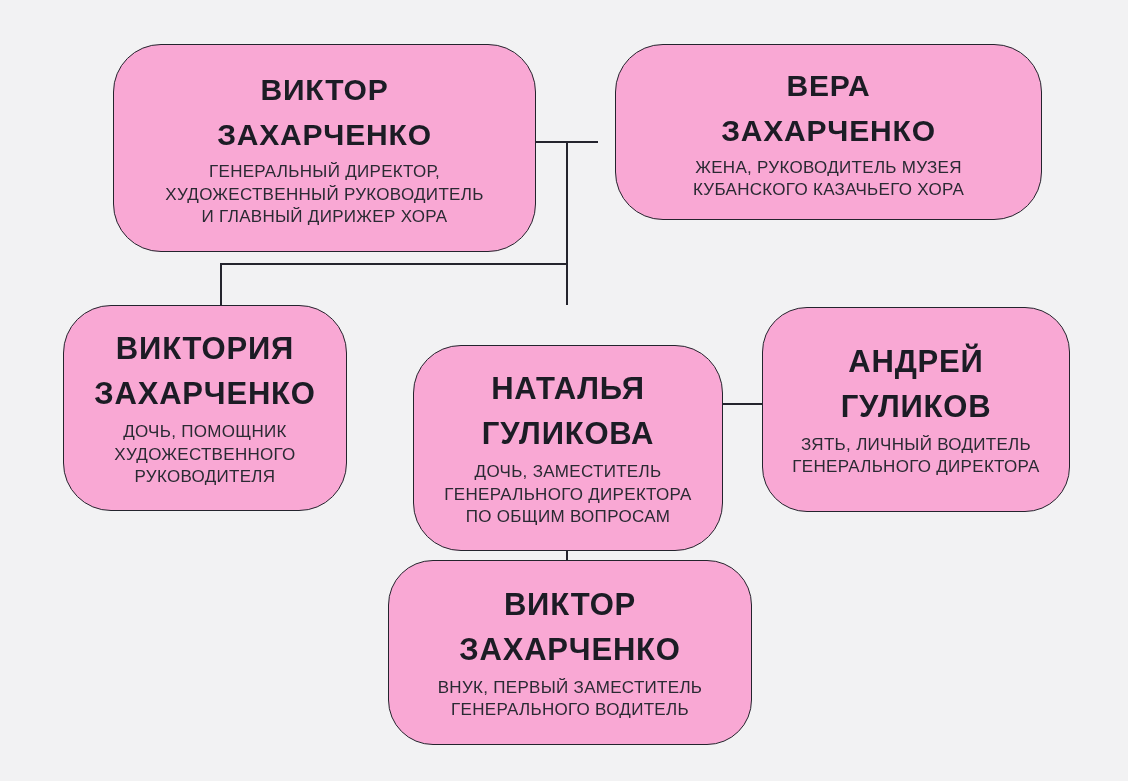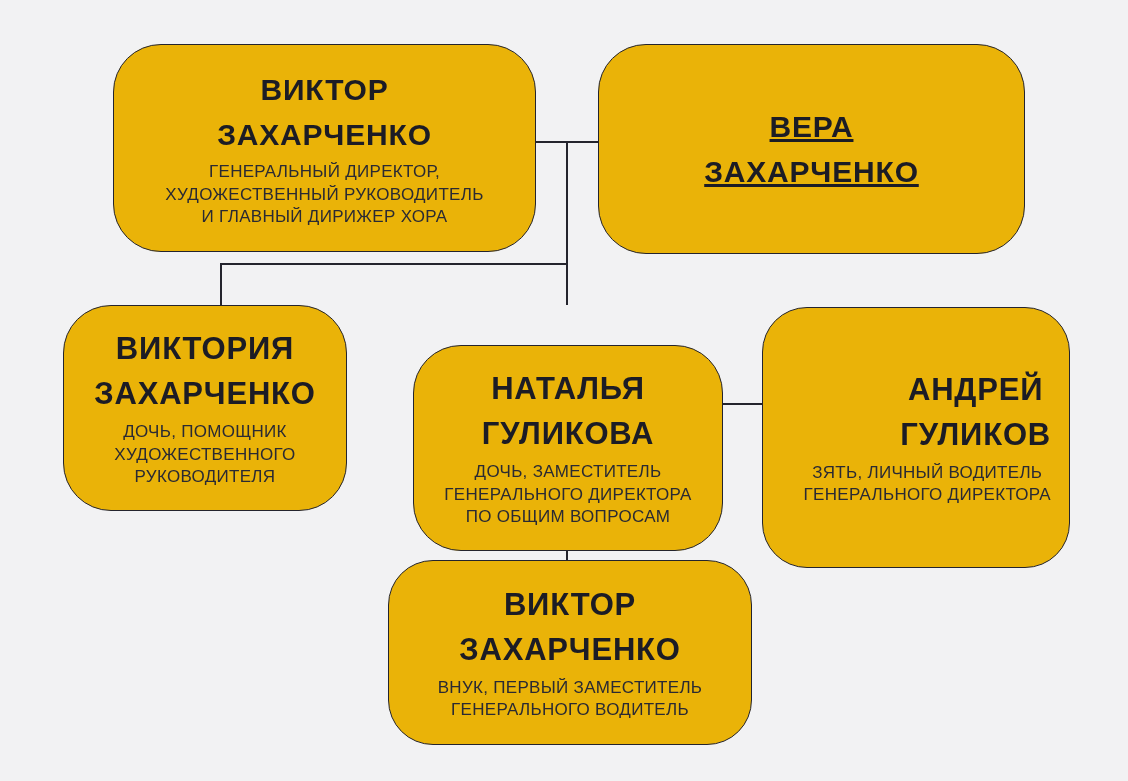--- a/index.html
+++ b/index.html
@@ -12,21 +12,21 @@
   .canvas {
     position: relative;
     width: 1128px; height: 781px;
     background: #f2f2f3;
   }
   .node {
     position: absolute;
     box-sizing: border-box;
     border: 1.5px solid #24242d;
     border-radius: 48px;
-    background: #eab308;
+    background: #f9a8d4;
     display: flex;
     flex-direction: column;
     align-items: center;
     justify-content: center;
     text-align: center;
     padding: 10px 18px;
     color: #1c1c25;
   }
   .person-name {
     white-space: pre-line;
@@ -40,24 +40,24 @@
     white-space: pre-line;
     font-size: 17px;
     line-height: 1.32;
     font-weight: 400;
     letter-spacing: 0.3px;
     margin-top: 4px;
     color: #2a2a33;
   }
   
   .n1 { left: 113px; top: 44px;  width: 423px; height: 208px; }
-  .n2 { left: 598px; top: 44px;  width: 427px; height: 210px; text-decoration: underline; }
+  .n2 { left: 615px; top: 44px;  width: 427px; height: 176px; }
   .n3 { left: 63px;  top: 305px; width: 284px; height: 206px; }
   .n4 { left: 413px; top: 305px; width: 310px; height: 206px; margin-top: 40px; }
-  .n5 { left: 762px; top: 307px; width: 308px; height: 261px; border-radius: 45px; align-items: flex-end; }
+  .n5 { left: 762px; top: 307px; width: 308px; height: 205px; border-radius: 45px; }
   .n6 { left: 388px; top: 560px; width: 364px; height: 185px; border-radius: 45px; }
   .n3 .person-name, .n4 .person-name, .n5 .person-name, .n6 .person-name { font-size: 31px; line-height: 1.45; }
   
   .line { position: absolute; background: #24242d; }
   .h { height: 1.5px; }
   .v { width: 1.5px; }
   .l-spouse-top   { left: 534px; top: 141px; width: 64px; }
   .l-stem         { left: 566px; top: 141px; height: 164px; }
   .l-branch-left  { left: 220px; top: 263px; width: 347px; }
   .l-drop-viktoria{ left: 220px; top: 263px; height: 42px; }
@@ -80,20 +80,22 @@
     <div class="person-name">ВИКТОР
 ЗАХАРЧЕНКО</div>
     <div class="person-role">ГЕНЕРАЛЬНЫЙ ДИРЕКТОР,
 ХУДОЖЕСТВЕННЫЙ РУКОВОДИТЕЛЬ
 И ГЛАВНЫЙ ДИРИЖЕР ХОРА</div>
   </div>
 
   <div class="node n2">
     <div class="person-name">ВЕРА
 ЗАХАРЧЕНКО</div>
+    <div class="person-role">ЖЕНА, РУКОВОДИТЕЛЬ МУЗЕЯ
+КУБАНСКОГО КАЗАЧЬЕГО ХОРА</div>
   </div>
 
   <div class="node n3">
     <div class="person-name">ВИКТОРИЯ
 ЗАХАРЧЕНКО</div>
     <div class="person-role">ДОЧЬ, ПОМОЩНИК
 ХУДОЖЕСТВЕННОГО
 РУКОВОДИТЕЛЯ</div>
   </div>
 

